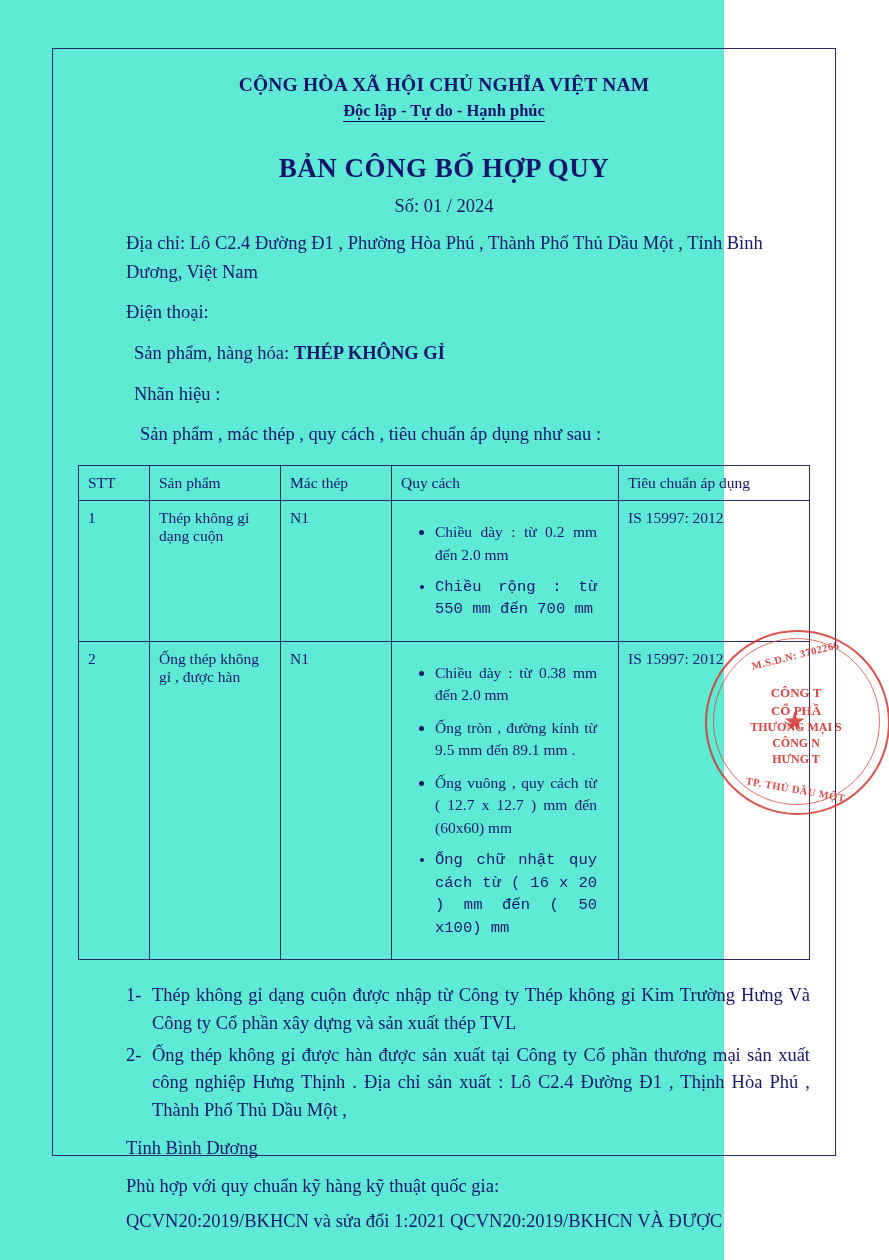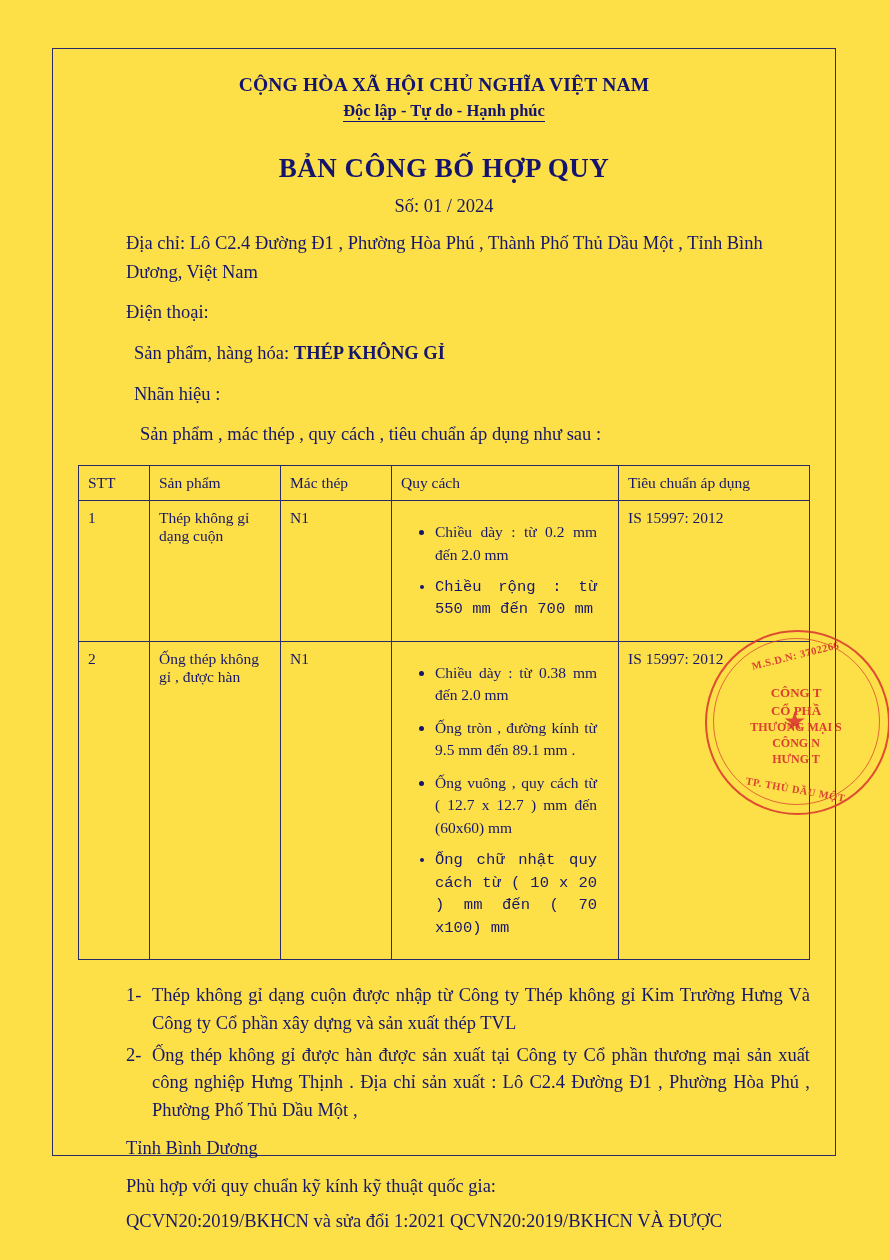--- a/index.html
+++ b/index.html
@@ -11,23 +11,23 @@
     width: 889px;
     height: 1260px;
     font-family: "Liberation Serif", serif;
     color: #1a1a3a;
     position: relative;
     overflow: hidden;
   }
   .page {
     position: absolute;
     left: 0; top: 0;
-    width: 889px;
+    width: 724px;
     height: 1260px;
-    background: #fde047;
+    background: #5eead4;
   }
   .doc-border {
     position: absolute;
     left: 52px;
     top: 48px;
     width: 784px;
     height: 1108px;
     border: 1.5px solid #2a2a6a;
     box-sizing: border-box;
   }
@@ -259,42 +259,42 @@
         </tr>
         <tr>
           <td class="ctr">2</td>
           <td class="just">Ống thép không gỉ , được hàn</td>
           <td class="ctr">N1</td>
           <td>
             <ul class="spec-list">
               <li>Chiều dày : từ 0.38 mm đến 2.0 mm</li>
               <li>Ống tròn , đường kính từ 9.5 mm đến 89.1 mm .</li>
               <li>Ống vuông , quy cách từ ( 12.7 x 12.7 ) mm đến (60x60) mm</li>
-              <li>Ống chữ nhật quy cách từ ( 10 x 20 ) mm đến ( 70 x100) mm</li>
+              <li>Ống chữ nhật quy cách từ ( 16 x 20 ) mm đến ( 50 x100) mm</li>
             </ul>
           </td>
           <td>IS 15997: 2012</td>
         </tr>
       </tbody>
     </table>
 
     <div class="notes">
       <div class="note-row">
         <span class="note-num">1-</span>
         <span class="note-text">Thép không gỉ dạng cuộn được nhập từ Công ty Thép không gỉ Kim Trường Hưng Và Công ty Cổ phần xây dựng và sản xuất thép TVL</span>
       </div>
       <div class="note-row">
         <span class="note-num">2-</span>
-        <span class="note-text">Ống thép không gỉ được hàn được sản xuất tại Công ty Cổ phần thương mại sản xuất công nghiệp Hưng Thịnh . Địa chỉ sản xuất : Lô C2.4 Đường Đ1 , Phường Hòa Phú , Phường Phố Thủ Dầu Một ,</span>
+        <span class="note-text">Ống thép không gỉ được hàn được sản xuất tại Công ty Cổ phần thương mại sản xuất công nghiệp Hưng Thịnh . Địa chỉ sản xuất : Lô C2.4 Đường Đ1 , Thịnh Hòa Phú , Thành Phố Thủ Dầu Một ,</span>
       </div>
     </div>
 
     <div class="tail">
       <div class="tail-line">Tỉnh Bình Dương</div>
-      <div class="tail-line">Phù hợp với quy chuẩn kỹ kính kỹ thuật quốc gia:</div>
+      <div class="tail-line">Phù hợp với quy chuẩn kỹ hàng kỹ thuật quốc gia:</div>
       <div class="tail-block">
         <span>QCVN20:2019/BKHCN và sửa đổi 1:2021  QCVN20:2019/BKHCN VÀ ĐƯỢC</span>
       </div>
     </div>
 
   </div>
 
   <div class="stamp">
     <div class="ring"></div>
     <div class="ring2"></div>

